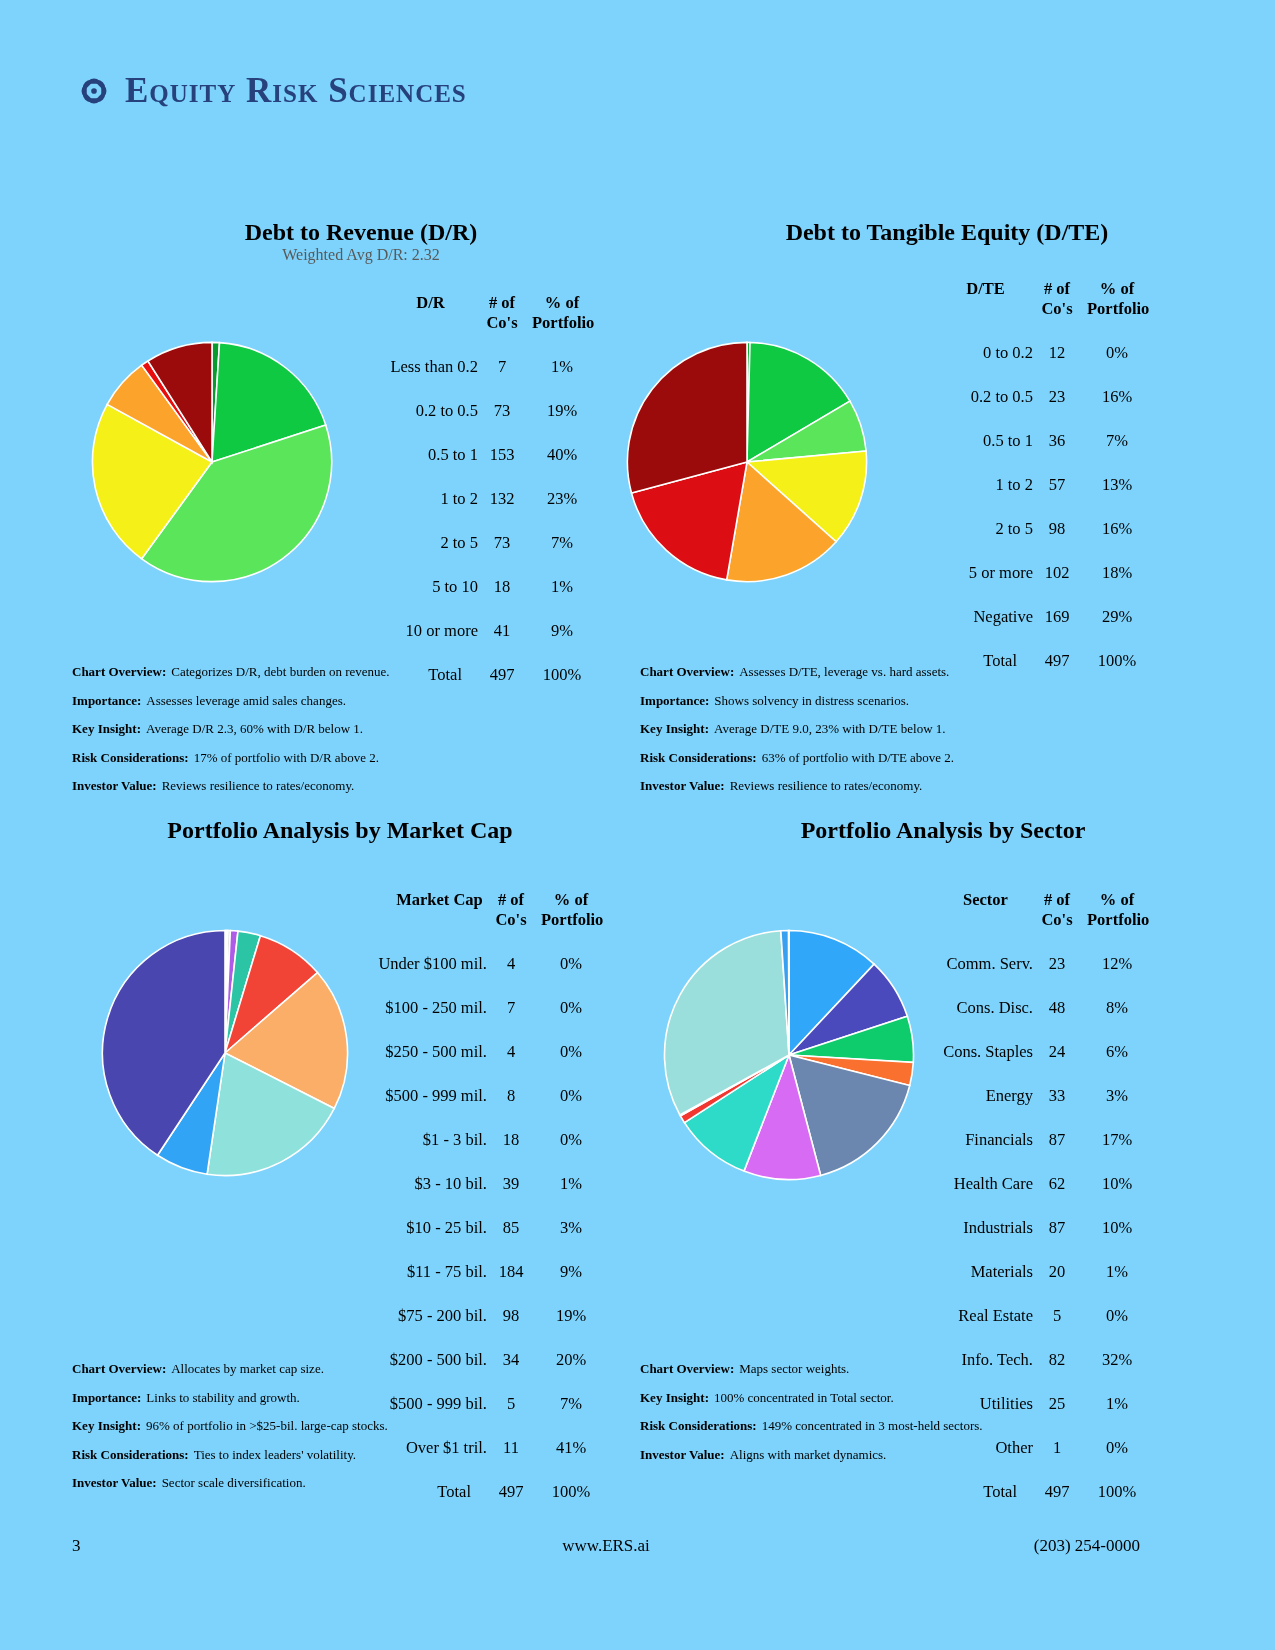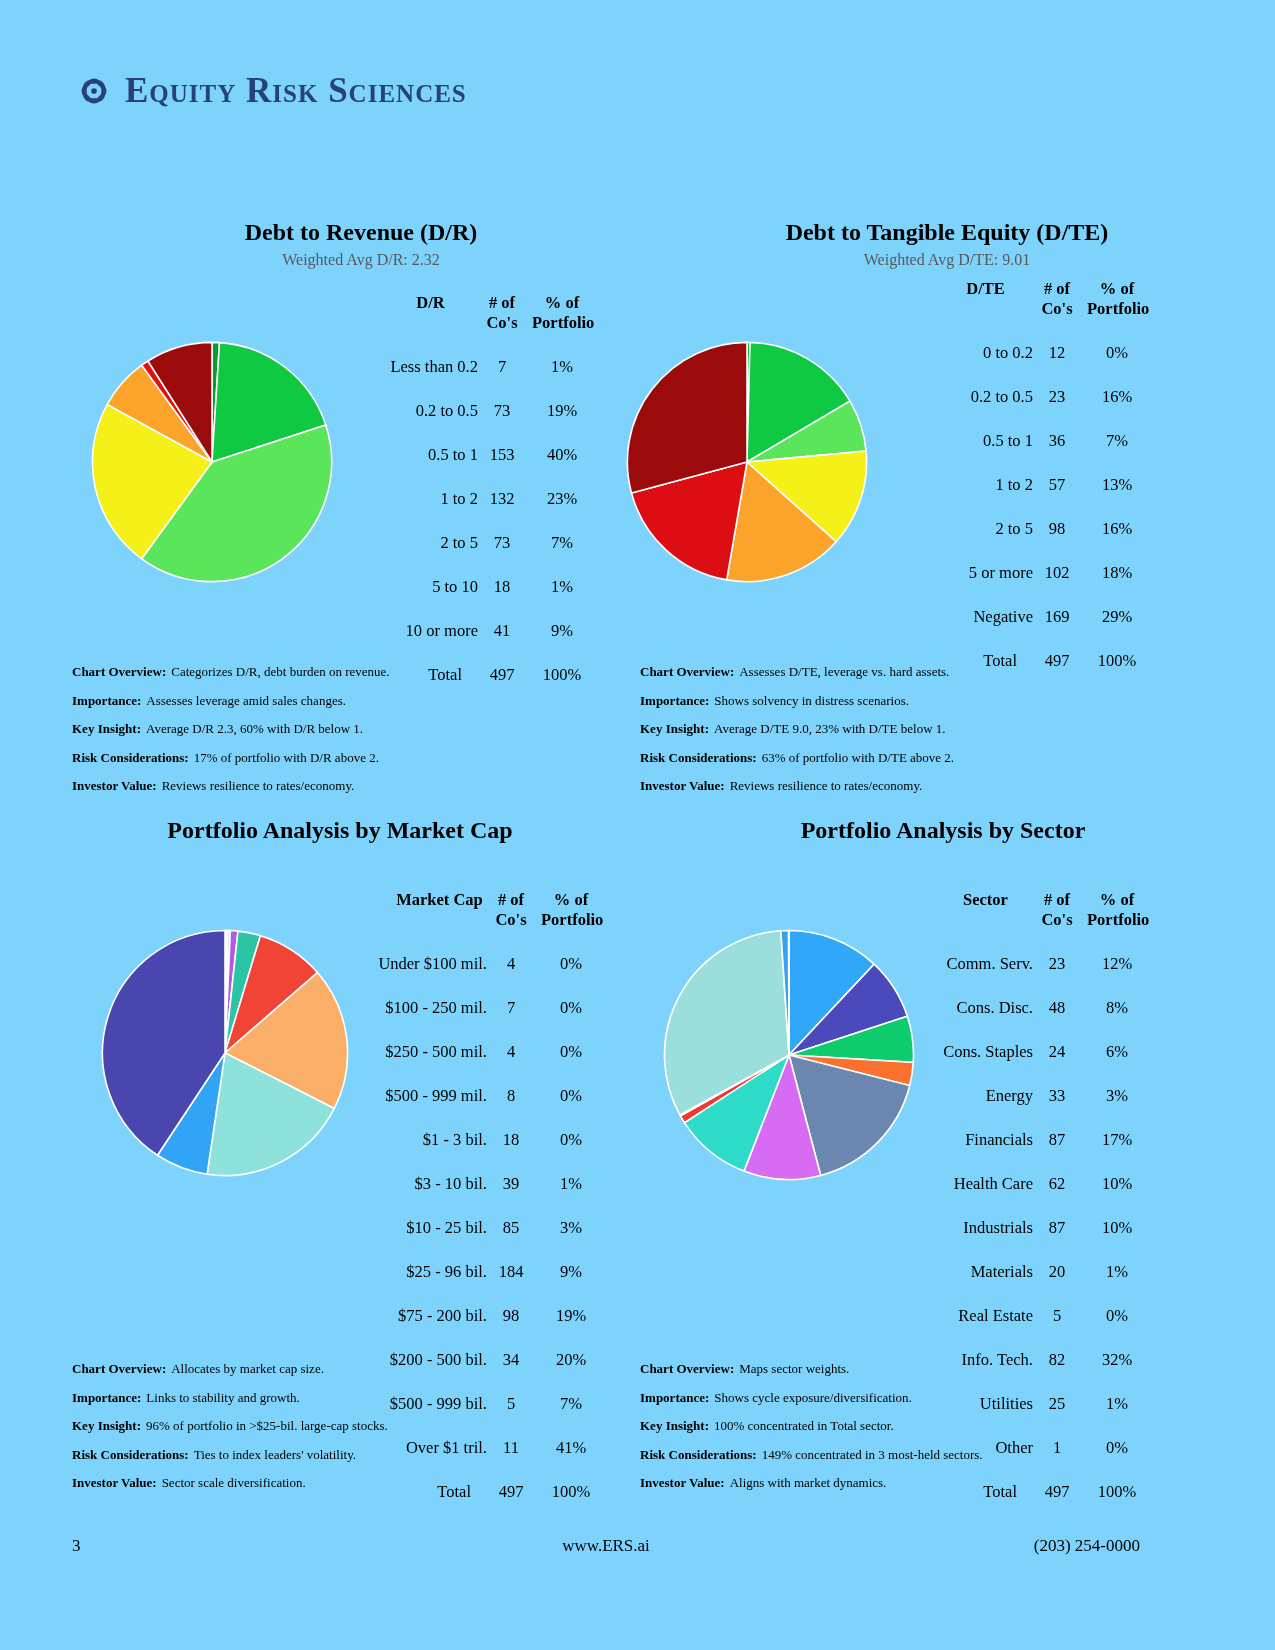--- a/index.html
+++ b/index.html
@@ -12,21 +12,21 @@
   
   .logo-row { position:absolute; left:74px; top:70px; display:flex; align-items:center; }
   .logo-icon { width:40px; height:42px; }
   .logo-text {
     margin-left:11px; font-variant:small-caps; font-weight:600;
     font-size:35px; letter-spacing:1px; color:#26417c;
   }
   
   .qtitle { position:absolute; text-align:center; }
   .qtitle h2 { font-size:24px; font-weight:bold; line-height:28px; }
-  .qtitle .sub { margin-top:5px; font-size:16px; color:#595959; }
+  .qtitle .sub { font-size:16px; color:#595959; }
   #ttl0 { left:101px; top:218px; width:520px; }
   #ttl1 { left:687px; top:218px; width:520px; }
   #ttl2 { left:80px;  top:816px; width:520px; }
   #ttl3 { left:683px; top:816px; width:520px; }
   
   .pie { position:absolute; }
   .pie svg { width:100%; height:100%; display:block; }
   #pie0 { left:90px;  top:340px; width:244px; height:244px; }
   #pie1 { left:625px; top:340px; width:244px; height:244px; }
   #pie2 { left:100px; top:928px; width:250px; height:250px; }
@@ -76,21 +76,20 @@
     </svg>
     <div class="logo-text">Equity Risk Sciences</div>
   </div>
 
   <div class="qtitle" id="ttl0">
     <h2>Debt to Revenue (D/R)</h2>
     <div class="sub">Weighted Avg D/R: 2.32</div>
   </div>
   <div class="qtitle" id="ttl1">
     <h2>Debt to Tangible Equity (D/TE)</h2>
-    <div class="sub">Weighted Avg D/TE: 9.01</div>
   </div>
   <div class="qtitle" id="ttl2">
     <h2>Portfolio Analysis by Market Cap</h2>
   </div>
   <div class="qtitle" id="ttl3">
     <h2>Portfolio Analysis by Sector</h2>
   </div>
 
   <div class="pie" id="pie0">
       <svg viewBox="-1.02 -1.02 2.04 2.04">
@@ -294,21 +293,21 @@
         <span class="c1">$3 - 10 bil.</span>
         <span class="c2">39</span>
         <span class="c3">1%</span>
       </div>
       <div class="row">
         <span class="c1">$10 - 25 bil.</span>
         <span class="c2">85</span>
         <span class="c3">3%</span>
       </div>
       <div class="row">
-        <span class="c1">$25 - 96 bil.</span>
+        <span class="c1">$11 - 75 bil.</span>
         <span class="c2">184</span>
         <span class="c3">9%</span>
       </div>
       <div class="row">
         <span class="c1">$75 - 200 bil.</span>
         <span class="c2">98</span>
         <span class="c3">19%</span>
       </div>
       <div class="row">
         <span class="c1">$200 - 500 bil.</span>
@@ -426,21 +425,20 @@
     </div>
   <div class="notes" id="nts2">
       <div class="nline"><b>Chart Overview:</b><span>Allocates by market cap size.</span></div>
       <div class="nline"><b>Importance:</b><span>Links to stability and growth.</span></div>
       <div class="nline"><b>Key Insight:</b><span>96% of portfolio in &gt;$25-bil. large-cap stocks.</span></div>
       <div class="nline"><b>Risk Considerations:</b><span>Ties to index leaders' volatility.</span></div>
       <div class="nline"><b>Investor Value:</b><span>Sector scale diversification.</span></div>
     </div>
   <div class="notes" id="nts3">
       <div class="nline"><b>Chart Overview:</b><span>Maps sector weights.</span></div>
-      <div class="nline"><b>Importance:</b><span>Shows cycle exposure/diversification.</span></div>
       <div class="nline"><b>Key Insight:</b><span>100% concentrated in Total sector.</span></div>
       <div class="nline"><b>Risk Considerations:</b><span>149% concentrated in 3 most-held sectors.</span></div>
       <div class="nline"><b>Investor Value:</b><span>Aligns with market dynamics.</span></div>
     </div>
 
   <div class="footer">
     <span class="pg">3</span>
     <span class="ctr">www.ERS.ai</span>
     <span class="ph">(203) 254-0000</span>
   </div>

